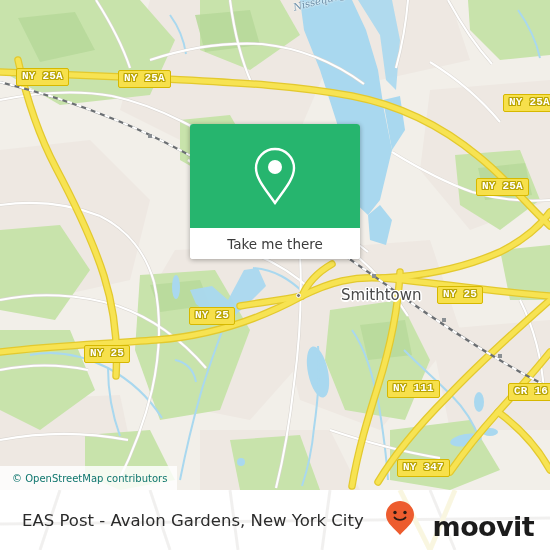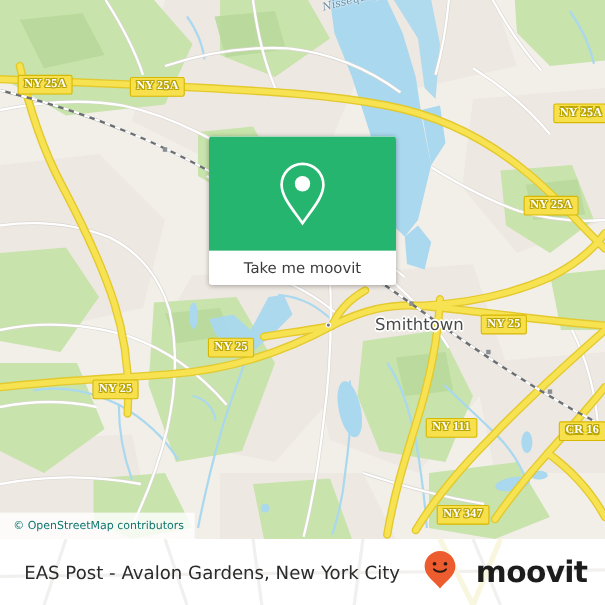--- a/index.html
+++ b/index.html
@@ -36,21 +36,21 @@
     display: block;
   }
 
   
   .shield {
     position: absolute;
     background: #f7e04b;
     border: 1.5px solid #d6b800;
     border-radius: 2px;
     color: #fff;
-    font-family: Liberation Serif, serif;
+    font-family: Liberation Mono, monospace;
     font-weight: bold;
     font-size: 11px;
     line-height: 13px;
     padding: 1px 5px 2px 5px;
     letter-spacing: 0.2px;
     white-space: nowrap;
     text-shadow:
       -1px 0 #b9a400, 1px 0 #b9a400, 0 -1px #b9a400, 0 1px #b9a400,
       -1px -1px #b9a400, 1px -1px #b9a400, -1px 1px #b9a400, 1px 1px #b9a400;
     box-sizing: border-box;
@@ -163,21 +163,21 @@
     position: relative;
     color: #2b2b2b;
     font-family: "DejaVu Sans", sans-serif;
     font-size: 16.5px;
     white-space: nowrap;
     z-index: 2;
   }
   #brand {
     position: relative;
     display: flex;
-    align-items: center;
+    align-items: flex-end;
     gap: 18px;
     z-index: 2;
   }
   #brand-wordmark {
     color: #1c1c1c;
     font-family: "DejaVu Sans", sans-serif;
     font-weight: bold;
     font-size: 27px;
     letter-spacing: -0.6px;
     line-height: 1;
@@ -403,21 +403,21 @@
     <div id="popup">
       <div id="popup-photo">
         <span>
           <svg width="46" height="60" viewBox="0 0 46 60" xmlns="http://www.w3.org/2000/svg">
             <path d="M23 3 C12.5 3 4 11.5 4 22 C4 33 14 44 23 57 C32 44 42 33 42 22 C42 11.5 33.5 3 23 3 Z" fill="none" stroke="#ffffff" stroke-width="2.4"></path>
             <circle cx="23" cy="21" r="7" fill="#ffffff"></circle>
           </svg>
         </span>
       </div>
       <div id="popup-action">
-        <span id="popup-action-label">Take me moovit</span>
+        <span id="popup-action-label">Take me there</span>
       </div>
     </div>
 
     <div id="attribution">
       <span id="attribution-text">© OpenStreetMap contributors</span>
     </div>
   </div>
 
   <div id="footer">
     <svg id="footer-ghost" viewBox="0 0 550 60" xmlns="http://www.w3.org/2000/svg">

